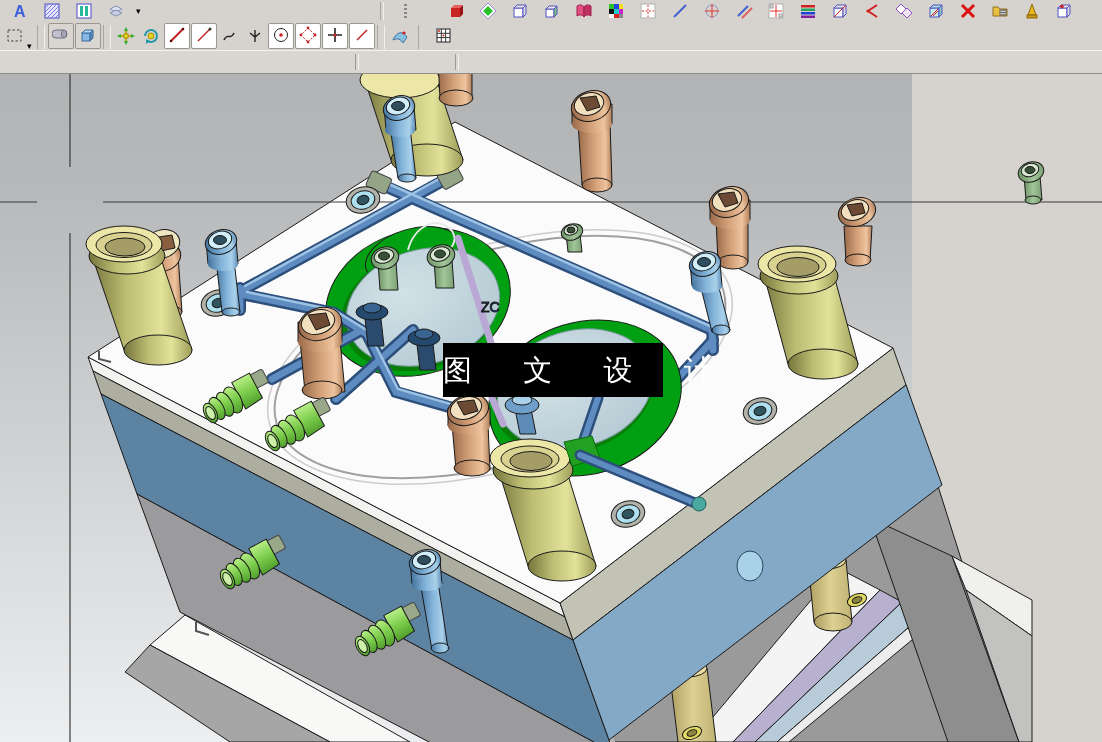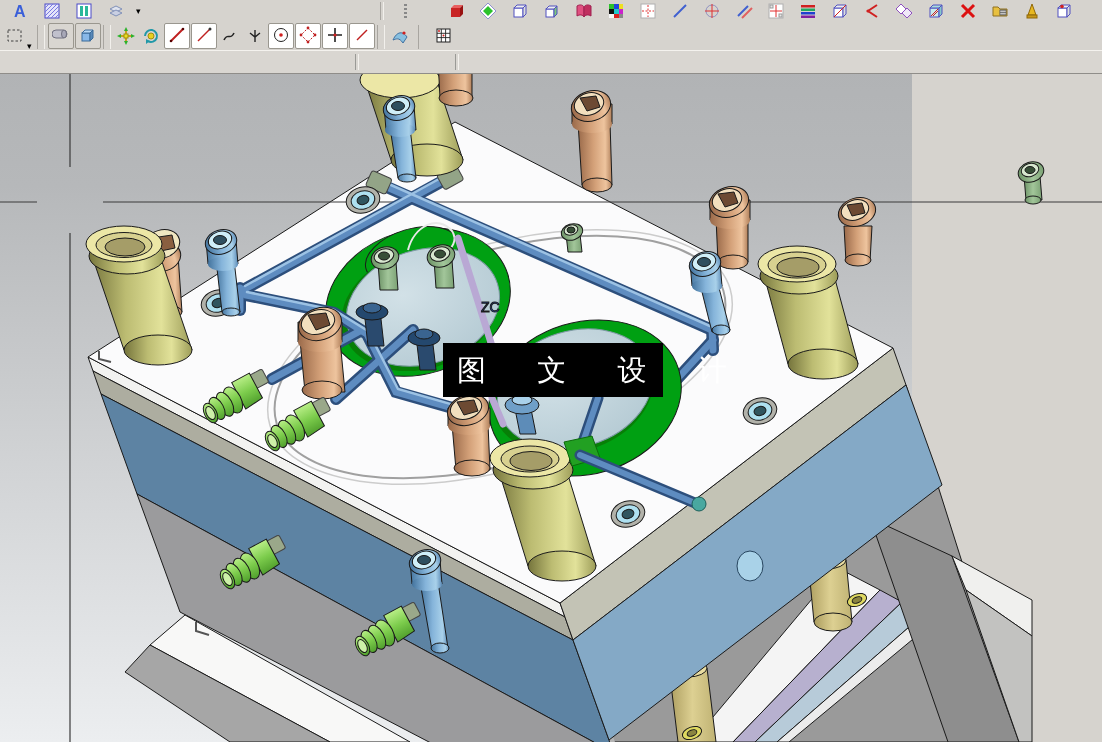--- a/index.html
+++ b/index.html
@@ -1,19 +1,19 @@
 <!DOCTYPE html>
 <html><head>
 <meta charset="utf-8">
 <style>
 html,body{margin:0;padding:0;width:1102px;height:742px;overflow:hidden;background:#d6d3ce;font-family:"Liberation Sans",sans-serif;}
 #stage{position:relative;width:1102px;height:742px;}
 #viewport{position:absolute;left:0;top:0;width:912px;height:742px;background:linear-gradient(#aeb0b2,#b6b8ba 25%,#eceef0);}
 #modelsvg{position:absolute;left:0;top:0;}
-#banner{position:absolute;left:443px;top:343px;width:220px;height:54px;background:#000;color:#fff;font-family:"DejaVu Serif",serif;font-size:29px;letter-spacing:21px;line-height:54px;padding-left:14px;box-sizing:border-box;white-space:nowrap;}
+#banner{position:absolute;left:443px;top:343px;width:220px;height:54px;background:#000;color:#fff;font-family:"DejaVu Serif",serif;font-size:29px;letter-spacing:21px;line-height:54px;box-sizing:border-box;white-space:nowrap;}
 .tbrow{position:absolute;left:0;width:1102px;background:#d6d3ce;}
 #row1{top:0;height:22px;border-bottom:1px solid #c2bfba;}
 #row2{top:22px;height:28px;}
 #row3{top:50px;height:22px;border-top:1px solid #f4f2ee;border-bottom:1px solid #8f8d89;background:#d9d6d1;}
 .icon{display:inline-block;vertical-align:top;}
 .ic18{width:18px;height:18px;margin:2px 7px 0 7px;}
 #row1 .grp-left{position:absolute;left:4px;top:0;}
 #row1 .grp-right{position:absolute;left:440px;top:0;}
 .caret{display:inline-block;width:8px;height:18px;margin-top:2px;font-size:9px;color:#000;line-height:18px;}
 .sep1{position:absolute;top:2px;width:2px;height:18px;border-left:1px solid #a8a5a0;border-right:1px solid #f2f0ec;}

